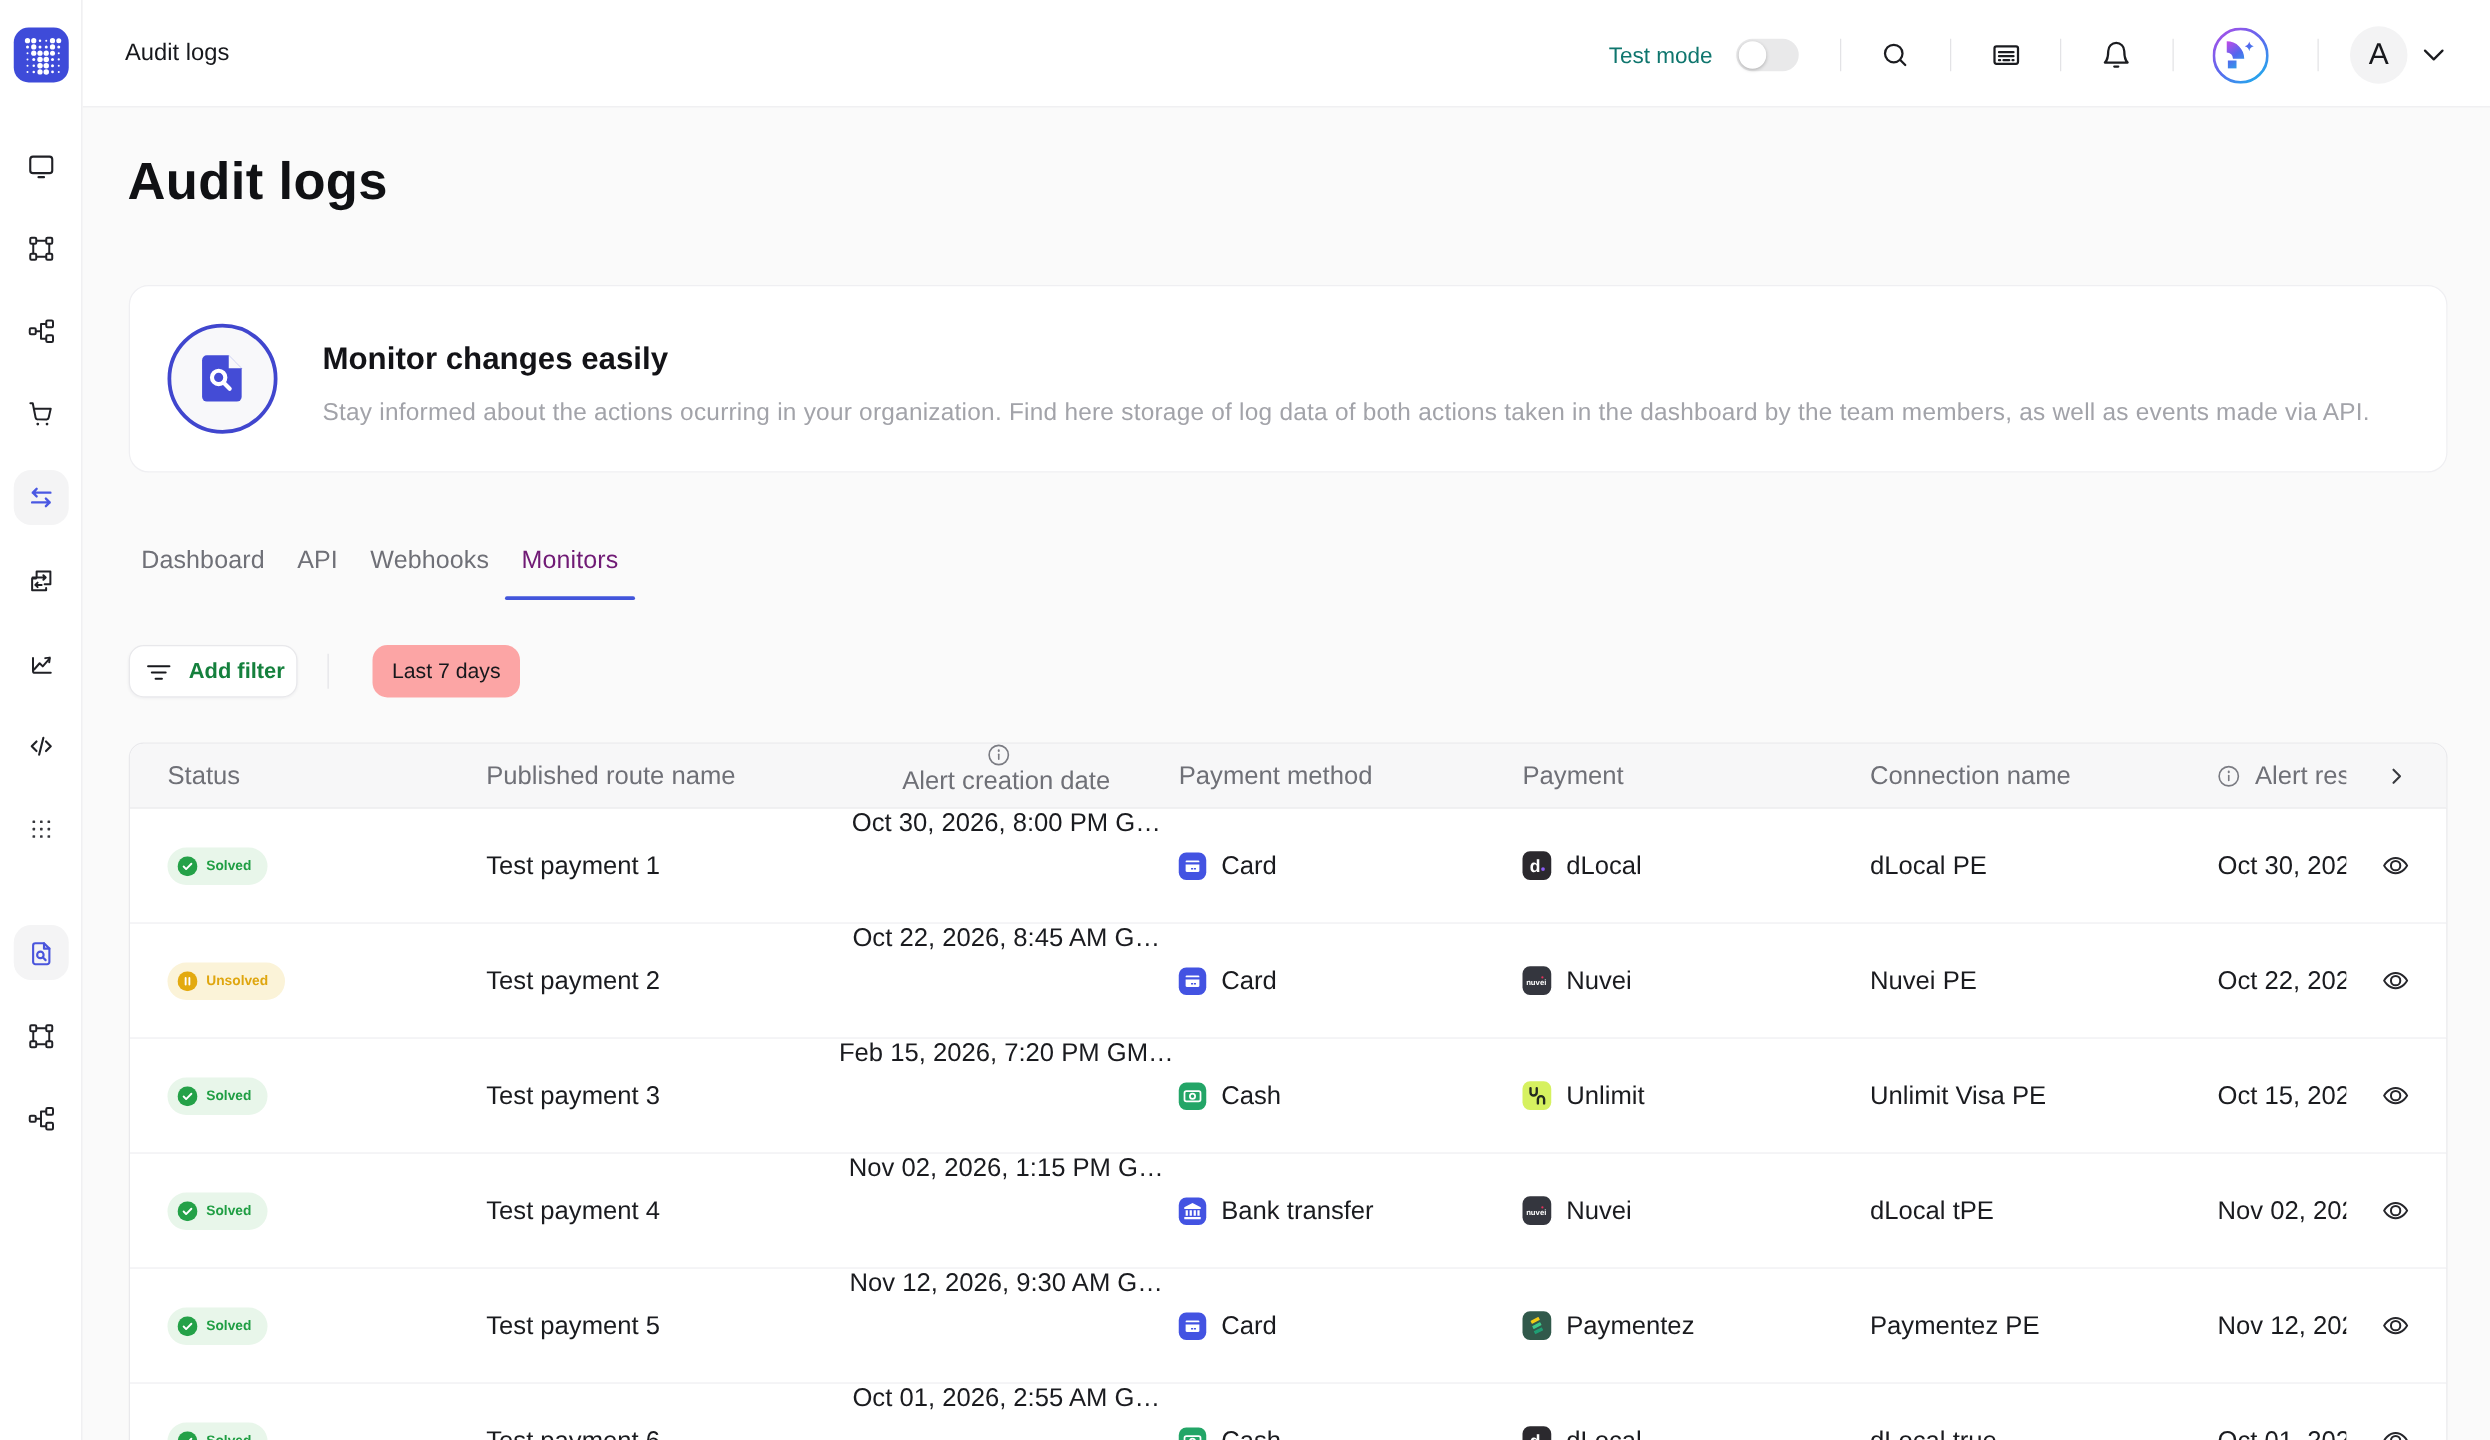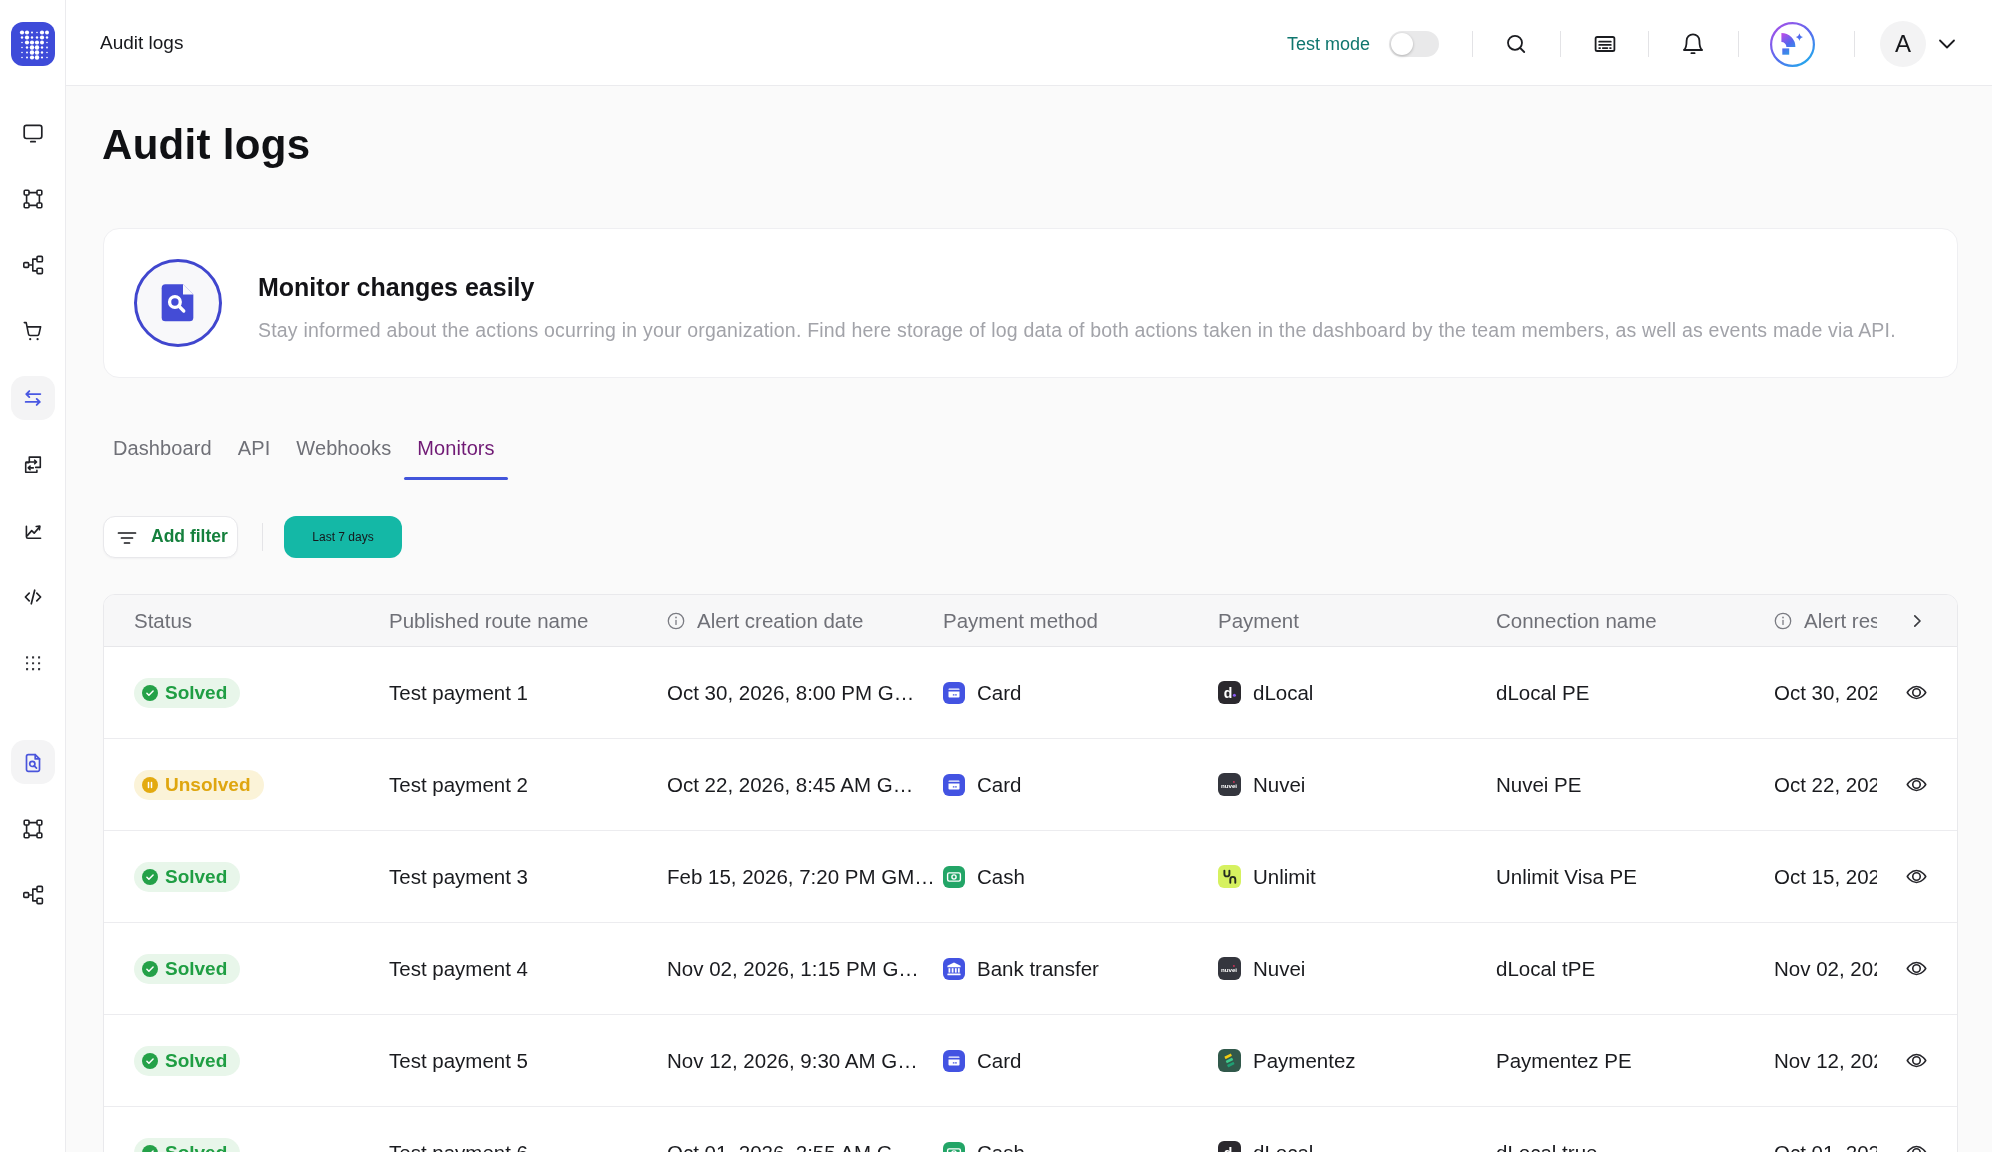--- a/index.html
+++ b/index.html
@@ -39,40 +39,40 @@
 
 #tabs { position:absolute; left:34px; top:351px; height:42px; }
 .tab { display:inline-block; padding:0 13px; font-size:20px; letter-spacing:0.1px; color:#6F7077; vertical-align:top; }
 .tab.active { color:#701a75; font-weight:500; position:relative; }
 .tab.active:after { content:""; position:absolute; left:0; right:0; top:40px; height:3px; border-radius:2px; background:#4255DB; }
 
 #addfilter { position:absolute; left:37px; top:430px; width:135px; height:42px; background:#fff;
   border:1px solid #E8E8EB; border-radius:12px; box-shadow:0 1px 2px rgba(16,24,40,.04); }
 #addfilter span { position:absolute; left:47px; top:9px; font-size:17.5px; font-weight:600; color:#15803d; }
 #fdiv { position:absolute; left:196px; top:437px; width:1px; height:28px; background:#E4E4E7; }
-#last7 { position:absolute; left:218px; top:430px; width:118px; height:42px; background:#14b8a6;
-  border-radius:12px; text-align:center; line-height:42px; font-size:12px; color:#17181C; }
+#last7 { position:absolute; left:232px; top:430px; width:118px; height:42px; background:#fca5a5;
+  border-radius:12px; text-align:center; line-height:42px; font-size:17px; color:#17181C; }
 
 #table { position:absolute; left:37px; top:508px; width:1855px; height:660px; background:#fff;
   border:1px solid #E9E9EC; border-radius:12px 12px 0 0; overflow:hidden; }
 #thead { position:relative; height:52px; background:#F7F7F8; border-bottom:1px solid #E7E7EA; }
 .row { position:relative; height:92px; border-bottom:1px solid #ECECEF; background:#fff; }
 .cell { position:absolute; top:0; height:100%; display:flex; align-items:center; }
 .c1 { left:30px;  width:255px; }
 .c2 { left:285px; width:278px; }
-.c3 { left:563px; width:276px; }
+.c3 { left:563px; width:276px;flex-direction:column; }
 .c4 { left:839px; width:275px; }
 .c5 { left:1114px; width:278px; }
 .c6 { left:1392px; width:278px; }
 .c7 { left:1670px; width:103px; overflow:hidden; }
 .c8 { left:1770px; width:85px; justify-content:center; }
 .hlabel { font-size:20.5px; color:#6F7077; white-space:nowrap; }
 .btext { font-size:20.5px; color:#1A1B1F; white-space:nowrap; }
 .info { margin-right:12px; flex:none; }
-.badge { display:flex; align-items:center; height:30px; border-radius:15px; padding:0 13px 0 8px; font-size:19px; font-weight:600; }
+.badge { display:flex; align-items:center; height:30px; border-radius:15px; padding:0 13px 0 8px; font-size:11px; font-weight:600; }
 .badge svg { margin-right:7px; }
 .badge.solved { background:#E8F6EA; color:#1F9E43; }
 .badge.unsolved { background:#FBF3D8; color:#DFA60F; }
 .pmico { width:22px; height:22px; border-radius:6px; margin-right:12px; flex:none;
   display:flex; align-items:center; justify-content:center; }
 .pvico { width:23px; height:23px; border-radius:6px; margin-right:12px; flex:none;
   display:flex; align-items:center; justify-content:center; }
 .blue { background:#4353E2; } .green { background:#23A567; }
 .dark1 { background:#2B292E; } .dark2 { background:#34363E; }
 .lime { background:#D6F160; } .teal { background:#31594B; }

